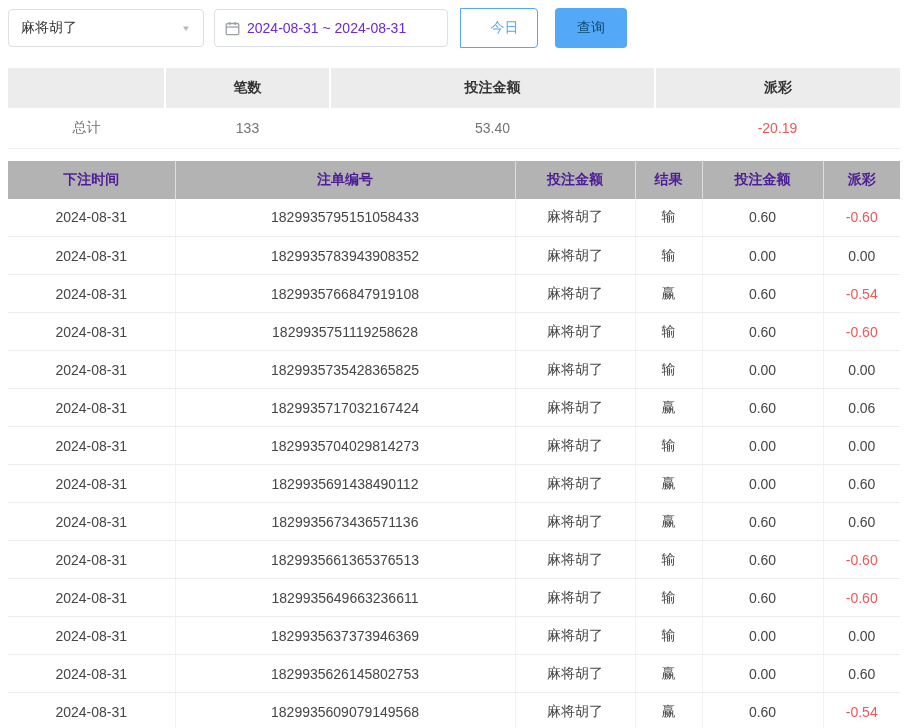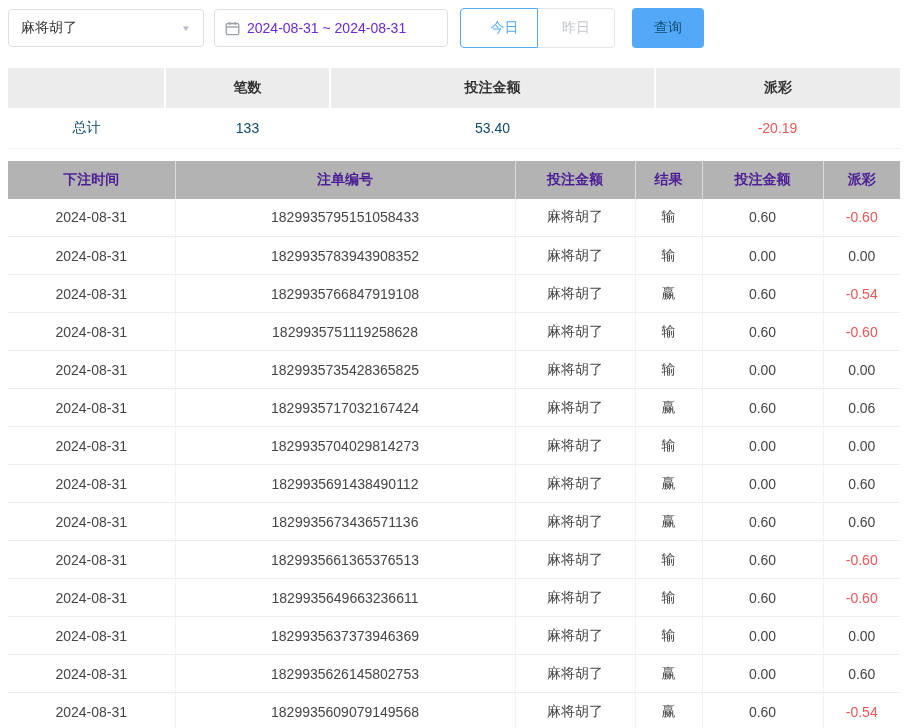--- a/index.html
+++ b/index.html
@@ -81,21 +81,21 @@
     height: 40px;
     font-weight: bold;
     color: #333;
     text-align: center;
     border-right: 2px solid #fff;
   }
   .summary-table th:last-child { border-right: none; }
   .summary-table td {
     height: 40px;
     text-align: center;
-    color: #0c4a6e;
+    color: #737373;
     border-bottom: 1px solid #f0f0f0;
   }
   
   .bet-table {
     width: 892px;
     margin: 12px 8px 0 8px;
     font-size: 14px;
     table-layout: fixed;
   }
   .bet-table th {
@@ -135,21 +135,20 @@
         <line x1="1.2" y1="6" x2="13.8" y2="6" stroke="#9aa0a8" stroke-width="1.3"></line>
         <line x1="4.8" y1="1" x2="4.8" y2="4" stroke="#9aa0a8" stroke-width="1.3"></line>
         <line x1="10.2" y1="1" x2="10.2" y2="4" stroke="#9aa0a8" stroke-width="1.3"></line>
       </svg>
     </span>
     <span>2024-08-31 ~ 2024-08-31</span>
   </div>
 
   <div class="btn-group">
     <button class="qbtn active">今日</button>
-    <button class="qbtn">昨日</button>
   </div>
 
   <button class="query-btn">查询</button>
 </div>
 
 <table class="summary-table">
   <colgroup>
     <col style="width:157px">
       <col style="width:165px">
       <col style="width:325px">

